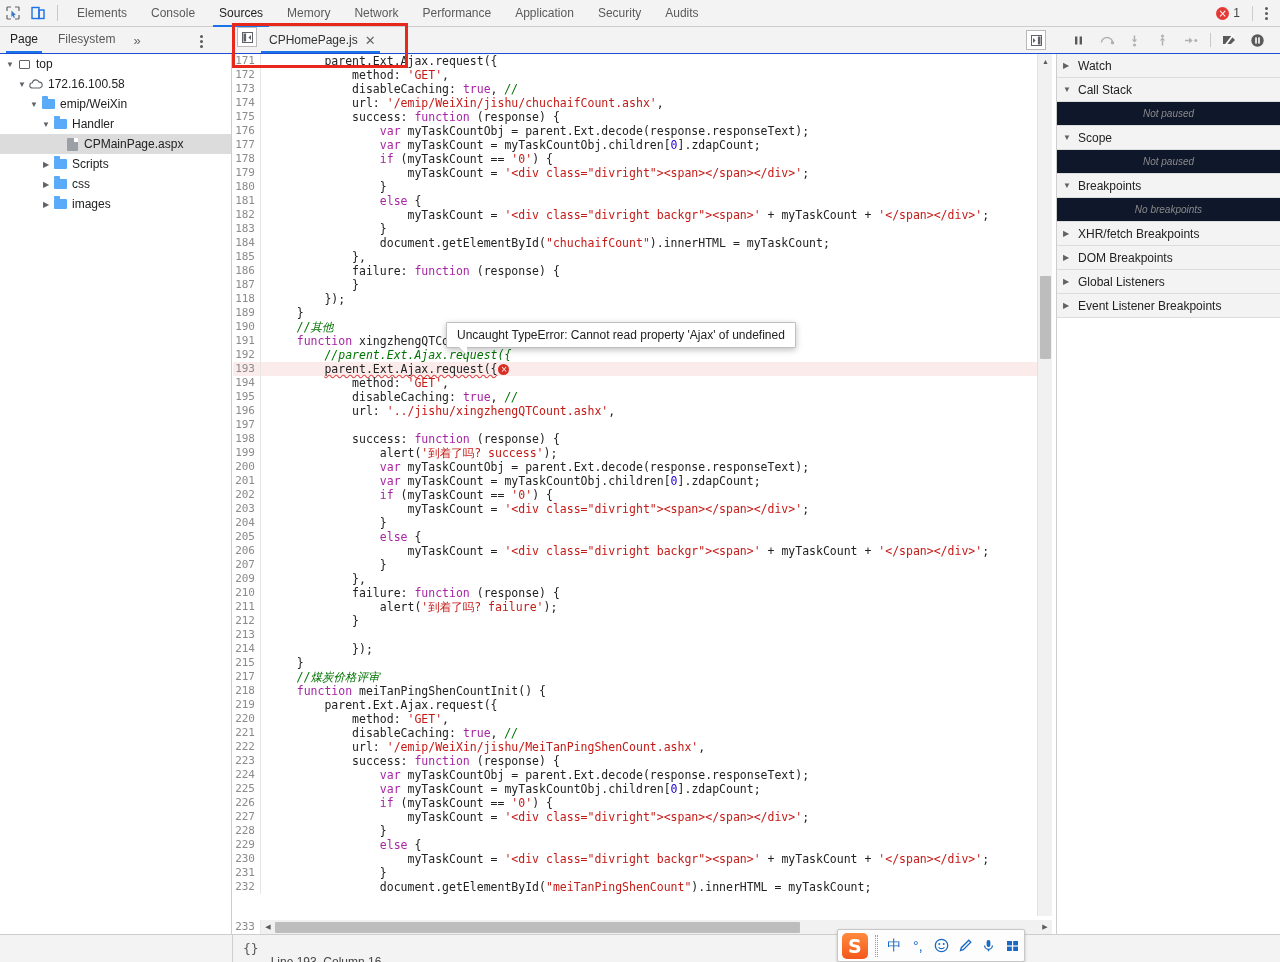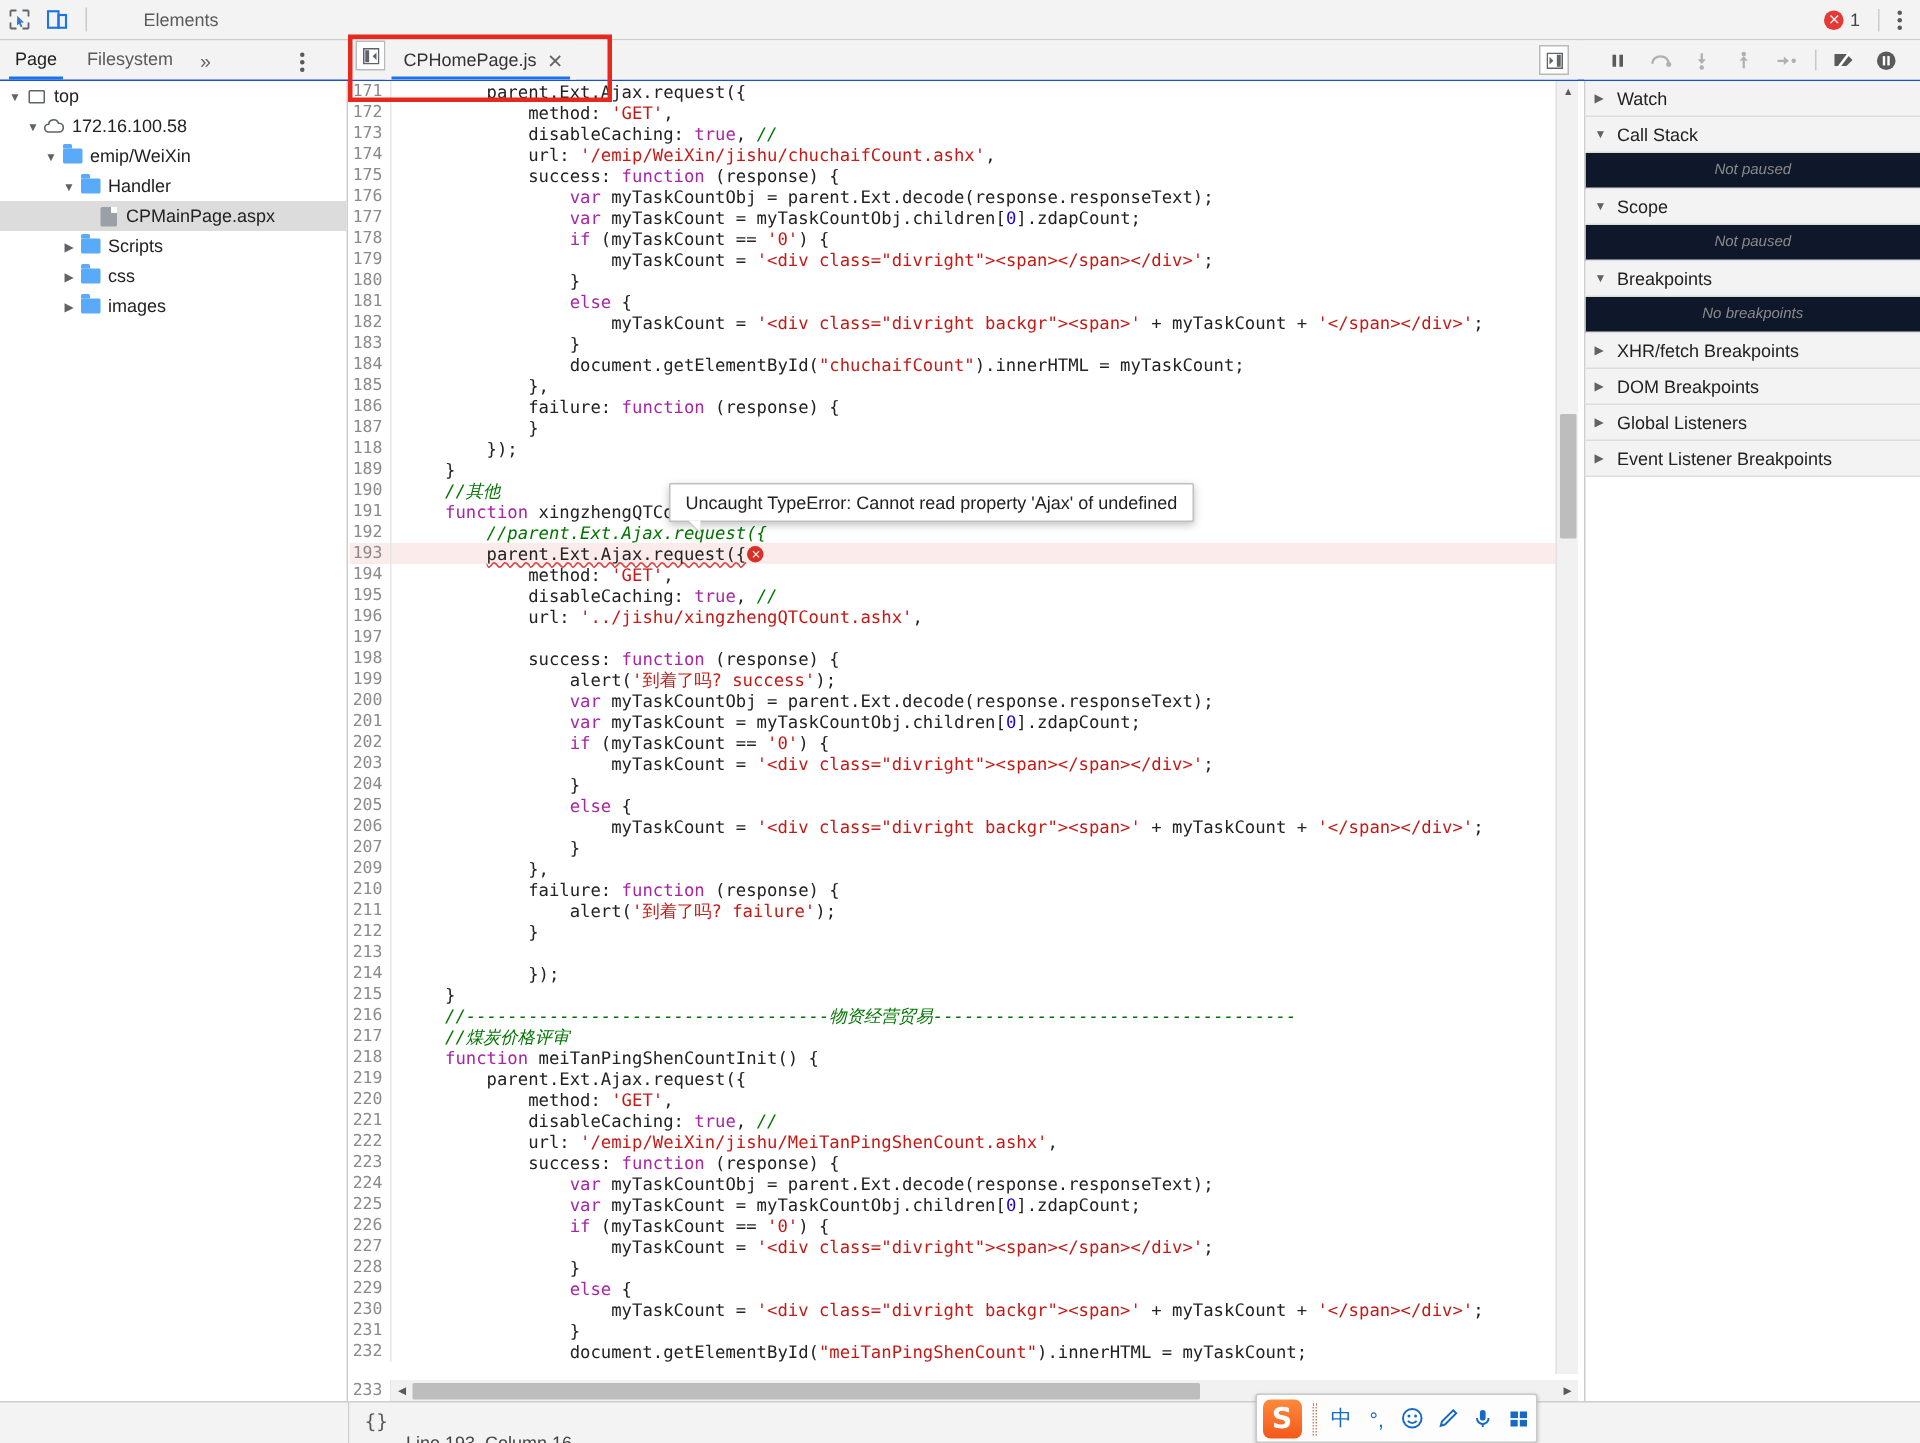--- a/index.html
+++ b/index.html
@@ -20,21 +20,21 @@
     position: absolute; left: 0; top: 0; width: 1280px; height: 27px;
     background: #f3f3f3;
     border-bottom: 1px solid #cdcdcd;
     display: flex; align-items: center;
   }
   .tb-icon-btn {
     width: 26px; height: 26px; display: flex; align-items: center;
     justify-content: center; cursor: pointer;
   }
   .tb-sep { width: 1px; height: 16px; background: #c9c9c9; margin: 0 5px; }
-  .panel-tabs { display: flex; align-items: flex-end; height: 27px; margin-left: 2px; flex-direction: column; }
+  .panel-tabs { display: flex; align-items: center; height: 27px; margin-left: 2px; }
   .panel-tab {
     padding: 0 12px; height: 27px; line-height: 26px;
     font-size: 12px; color: #5a5a5a; cursor: pointer; position: relative;
     white-space: nowrap;
   }
   .panel-tab.active { color: #222; }
   .panel-tab.active::after {
     content: ""; position: absolute; left: 6px; right: 6px; bottom: 0;
     height: 2px; background: #1a73e8;
   }
@@ -521,21 +521,20 @@
         <div class="code-line"><div class="gutter">205</div><div class="code-txt">                <span class="k">else</span><span class="pl"> {</span></div></div>
         <div class="code-line"><div class="gutter">206</div><div class="code-txt">                    <span class="pl">myTaskCount = </span><span class="s">'&lt;div class="divright backgr"&gt;&lt;span&gt;'</span><span class="pl"> + myTaskCount + </span><span class="s">'&lt;/span&gt;&lt;/div&gt;'</span><span class="pl">;</span></div></div>
         <div class="code-line"><div class="gutter">207</div><div class="code-txt">                <span class="pl">}</span></div></div>
         <div class="code-line"><div class="gutter">209</div><div class="code-txt">            <span class="pl">},</span></div></div>
         <div class="code-line"><div class="gutter">210</div><div class="code-txt">            <span class="pl">failure: </span><span class="k">function</span><span class="pl"> (response) {</span></div></div>
         <div class="code-line"><div class="gutter">211</div><div class="code-txt">                <span class="pl">alert(</span><span class="s">'到着了吗? failure'</span><span class="pl">);</span></div></div>
         <div class="code-line"><div class="gutter">212</div><div class="code-txt">            <span class="pl">}</span></div></div>
         <div class="code-line"><div class="gutter">213</div><div class="code-txt">&nbsp;</div></div>
         <div class="code-line"><div class="gutter">214</div><div class="code-txt">            <span class="pl">});</span></div></div>
         <div class="code-line"><div class="gutter">215</div><div class="code-txt">    <span class="pl">}</span></div></div>
-        <div class="code-line"><div class="gutter">216</div><div class="code-txt">    <span class="cm">//-----------------------------------物资经营贸易-----------------------------------</span></div></div>
         <div class="code-line"><div class="gutter">217</div><div class="code-txt">    <span class="cm">//煤炭价格评审</span></div></div>
         <div class="code-line"><div class="gutter">218</div><div class="code-txt">    <span class="k">function</span><span class="pl"> meiTanPingShenCountInit() {</span></div></div>
         <div class="code-line"><div class="gutter">219</div><div class="code-txt">        <span class="pl">parent.Ext.Ajax.request({</span></div></div>
         <div class="code-line"><div class="gutter">220</div><div class="code-txt">            <span class="pl">method: </span><span class="s">'GET'</span><span class="pl">,</span></div></div>
         <div class="code-line"><div class="gutter">221</div><div class="code-txt">            <span class="pl">disableCaching: </span><span class="k">true</span><span class="pl">, </span><span class="cm">//</span></div></div>
         <div class="code-line"><div class="gutter">222</div><div class="code-txt">            <span class="pl">url: </span><span class="s">'/emip/WeiXin/jishu/MeiTanPingShenCount.ashx'</span><span class="pl">,</span></div></div>
         <div class="code-line"><div class="gutter">223</div><div class="code-txt">            <span class="pl">success: </span><span class="k">function</span><span class="pl"> (response) {</span></div></div>
         <div class="code-line"><div class="gutter">224</div><div class="code-txt">                <span class="k">var</span><span class="pl"> myTaskCountObj = parent.Ext.decode(response.responseText);</span></div></div>
         <div class="code-line"><div class="gutter">225</div><div class="code-txt">                <span class="k">var</span><span class="pl"> myTaskCount = myTaskCountObj.children[</span><span class="nb">0</span><span class="pl">].zdapCount;</span></div></div>
         <div class="code-line"><div class="gutter">226</div><div class="code-txt">                <span class="k">if</span><span class="pl"> (myTaskCount == </span><span class="s">'0'</span><span class="pl">) {</span></div></div>

